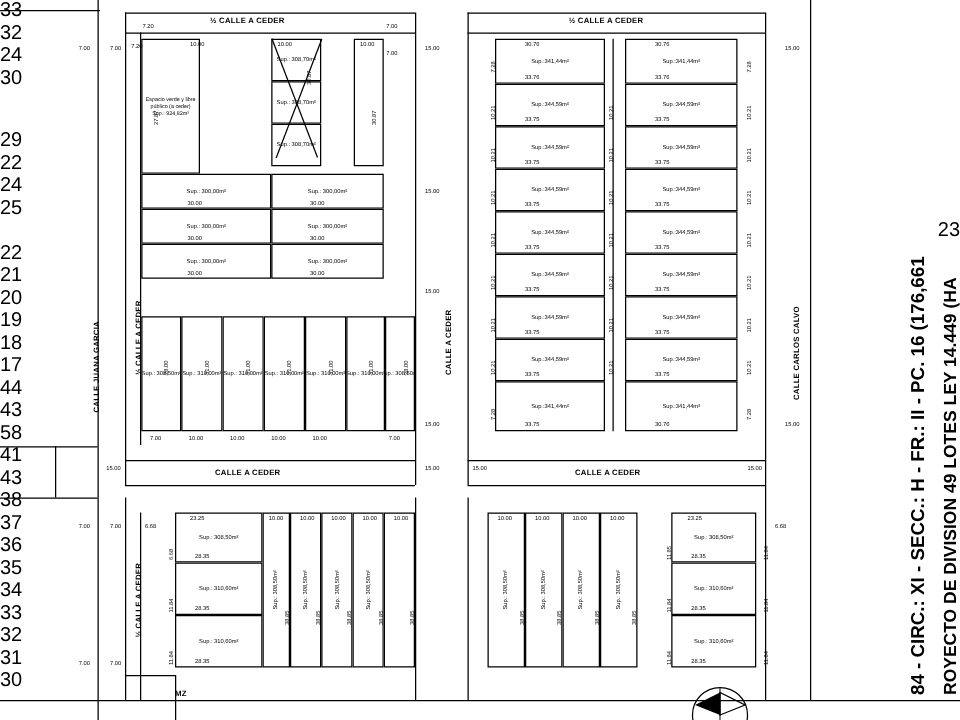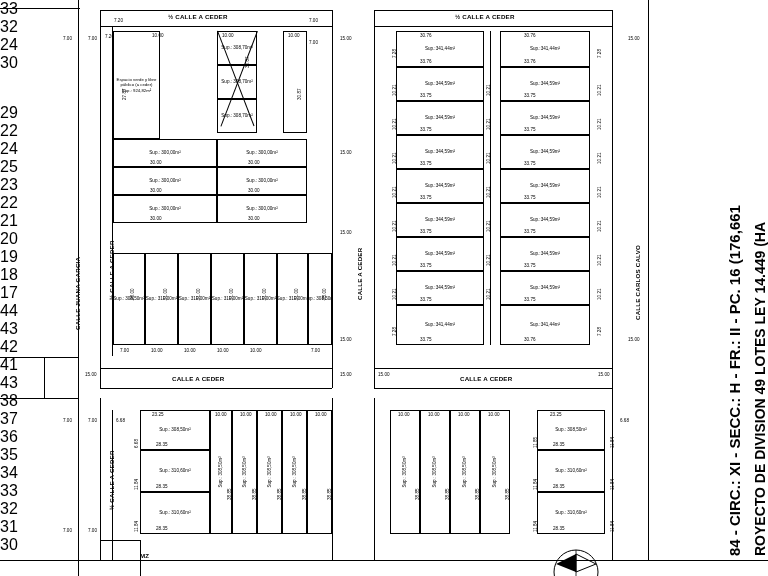--- a/index.html
+++ b/index.html
@@ -163,21 +163,21 @@
   </div>
   <div class="lot" style="left:244px;top:253px;width:33px;height:92px;">
     <div class="sup">Sup.: 310,00m²</div>
   </div>
   <div class="lot" style="left:277px;top:253px;width:31px;height:92px;">
     <div class="sup">Sup.: 310,00m²</div>
   </div>
   <div class="lot" style="left:308px;top:253px;width:24px;height:92px;">
     <div class="sup">Sup.: 308,50m²</div>
   </div>
-  <div class="num" style="left:124px;top:330px;">23</div>
+  <div class="num" style="left:124px;top:330px;text-align:right;">23</div>
   <div class="num" style="left:156px;top:330px;">22</div>
   <div class="num" style="left:189px;top:330px;">21</div>
   <div class="num" style="left:222px;top:330px;">20</div>
   <div class="num" style="left:255px;top:330px;">19</div>
   <div class="num" style="left:286px;top:330px;">18</div>
   <div class="num" style="left:316px;top:330px;">17</div>
   <div class="dimv" style="left:130px;top:300px;">28.00</div>
   <div class="dimv" style="left:163px;top:300px;">31.00</div>
   <div class="dimv" style="left:196px;top:300px;">31.00</div>
   <div class="dimv" style="left:229px;top:300px;">31.00</div>
@@ -230,21 +230,21 @@
     <div class="sup">Sup.:344,59m²</div>
   </div>
   <div class="lot" style="left:396px;top:271px;width:88px;height:34px;">
     <div class="sup">Sup.:344,59m²</div>
   </div>
   <div class="lot" style="left:396px;top:305px;width:88px;height:40px;">
     <div class="sup">Sup.:341,44m²</div>
   </div>
   <div class="num" style="left:403px;top:78px;">44</div>
   <div class="num" style="left:403px;top:112px;">43</div>
-  <div class="num" style="left:403px;top:146px;">42</div>
+  <div class="num" style="left:403px;top:146px;">58</div>
   <div class="num" style="left:403px;top:180px;">41</div>
   <div class="num" style="left:403px;top:248px;">43</div>
   <div class="num" style="left:403px;top:282px;">38</div>
   <div class="num" style="left:403px;top:320px;">37</div>
 
   <div class="dim" style="left:420px;top:33px;">30.76</div>
   <div class="dim" style="left:420px;top:59px;">33.76</div>
   <div class="dim" style="left:420px;top:93px;">33.75</div>
   <div class="dim" style="left:420px;top:127px;">33.75</div>
   <div class="dim" style="left:420px;top:161px;">33.75</div>

